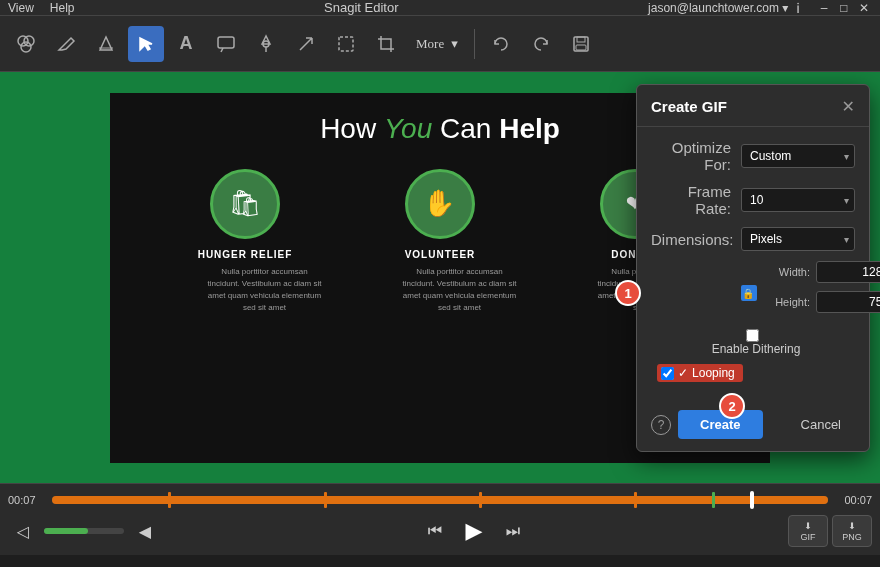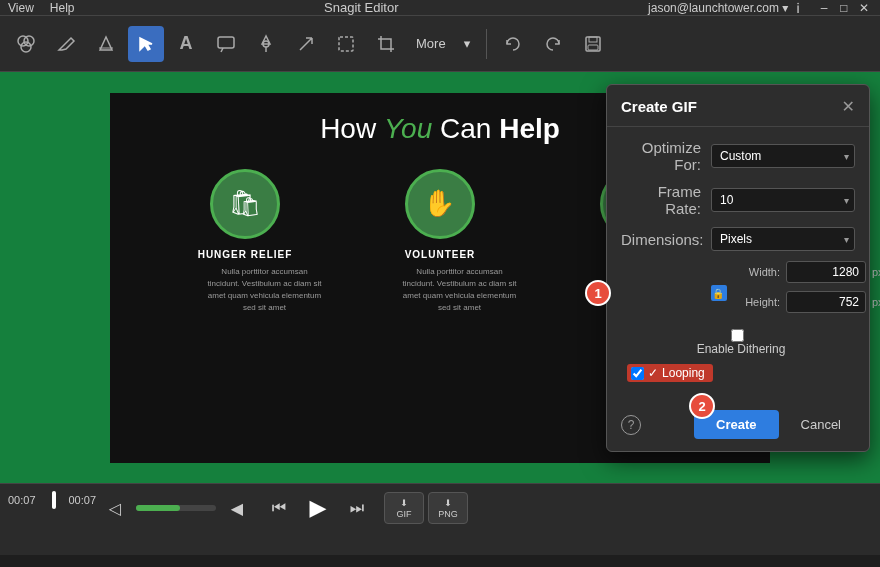--- a/index.html
+++ b/index.html
@@ -80,26 +80,27 @@
     .tool-btn.active { background: #3a6dbf; color: #fff; }
     .tool-separator {
       width: 1px;
       height: 30px;
       background: #555;
       margin: 0 4px;
     }
     .more-btn {
       display: flex;
       align-items: center;
-      gap: 18px;
+      gap: 7px;
       padding: 4px 8px;
       font-size: 13px;
       color: #ccc;
       cursor: pointer;
       border-radius: 4px;
+      font-family: Liberation Serif, serif;
     }
 
     .toolbar-right {
       margin-left: auto;
       display: flex;
       align-items: center;
       gap: 8px;
     }
     .copy-all-btn {
       display: flex;
@@ -205,21 +206,21 @@
       top: 0;
       right: 0;
       bottom: 0;
       left: 0;
       pointer-events: none;
     }
     .dialog {
       position: absolute;
       top: 12px;
       right: 10px;
-      width: 264px;
+      width: 234px;
       background: #2d2d2d;
       border: 1px solid #555;
       border-radius: 6px;
       box-shadow: 0 8px 24px rgba(0,0,0,0.6);
       pointer-events: all;
     }
     .dialog-header {
       display: flex;
       align-items: center;
       justify-content: space-between;
@@ -380,21 +381,21 @@
       border-radius: 50%;
       display: flex;
       align-items: center;
       justify-content: center;
       font-size: 12px;
       color: #999;
       cursor: pointer;
     }
     .dialog-actions {
       display: flex;
-      gap: 8px;
+      gap: 24px;
       align-items: center;
     }
     .create-btn {
       padding: 7px 22px;
       background: #2e7de0;
       border: none;
       border-radius: 4px;
       color: #fff;
       font-size: 13px;
       font-weight: 600;
@@ -408,21 +409,21 @@
       font-size: 13px;
       cursor: pointer;
     }
 
     
     .timeline-area {
       height: 72px;
       background: #2b2b2b;
       border-top: 1px solid #444;
       display: flex;
-      flex-direction: row;
+      flex-direction: column;
       padding: 6px 8px;
       gap: 4px;
     }
     .timeline-bar-container {
       display: flex;
       align-items: center;
       gap: 8px;
       height: 20px;
     }
     .time-start {

